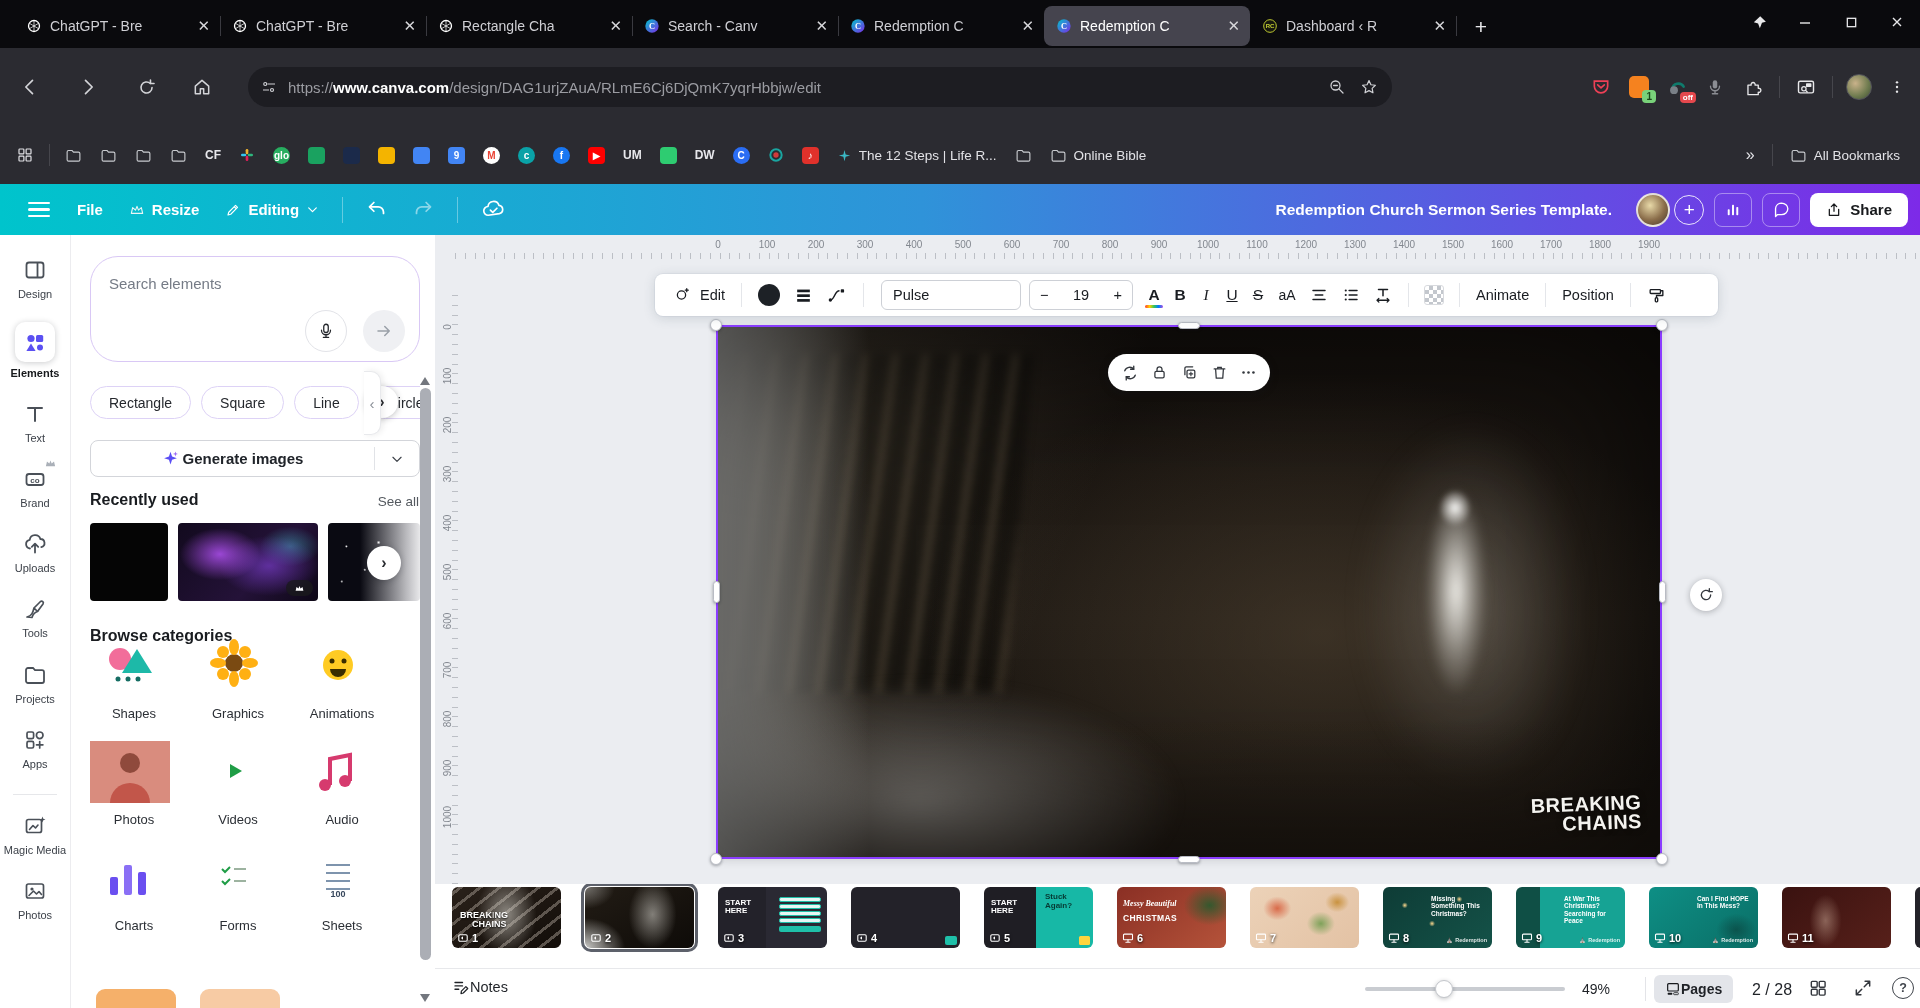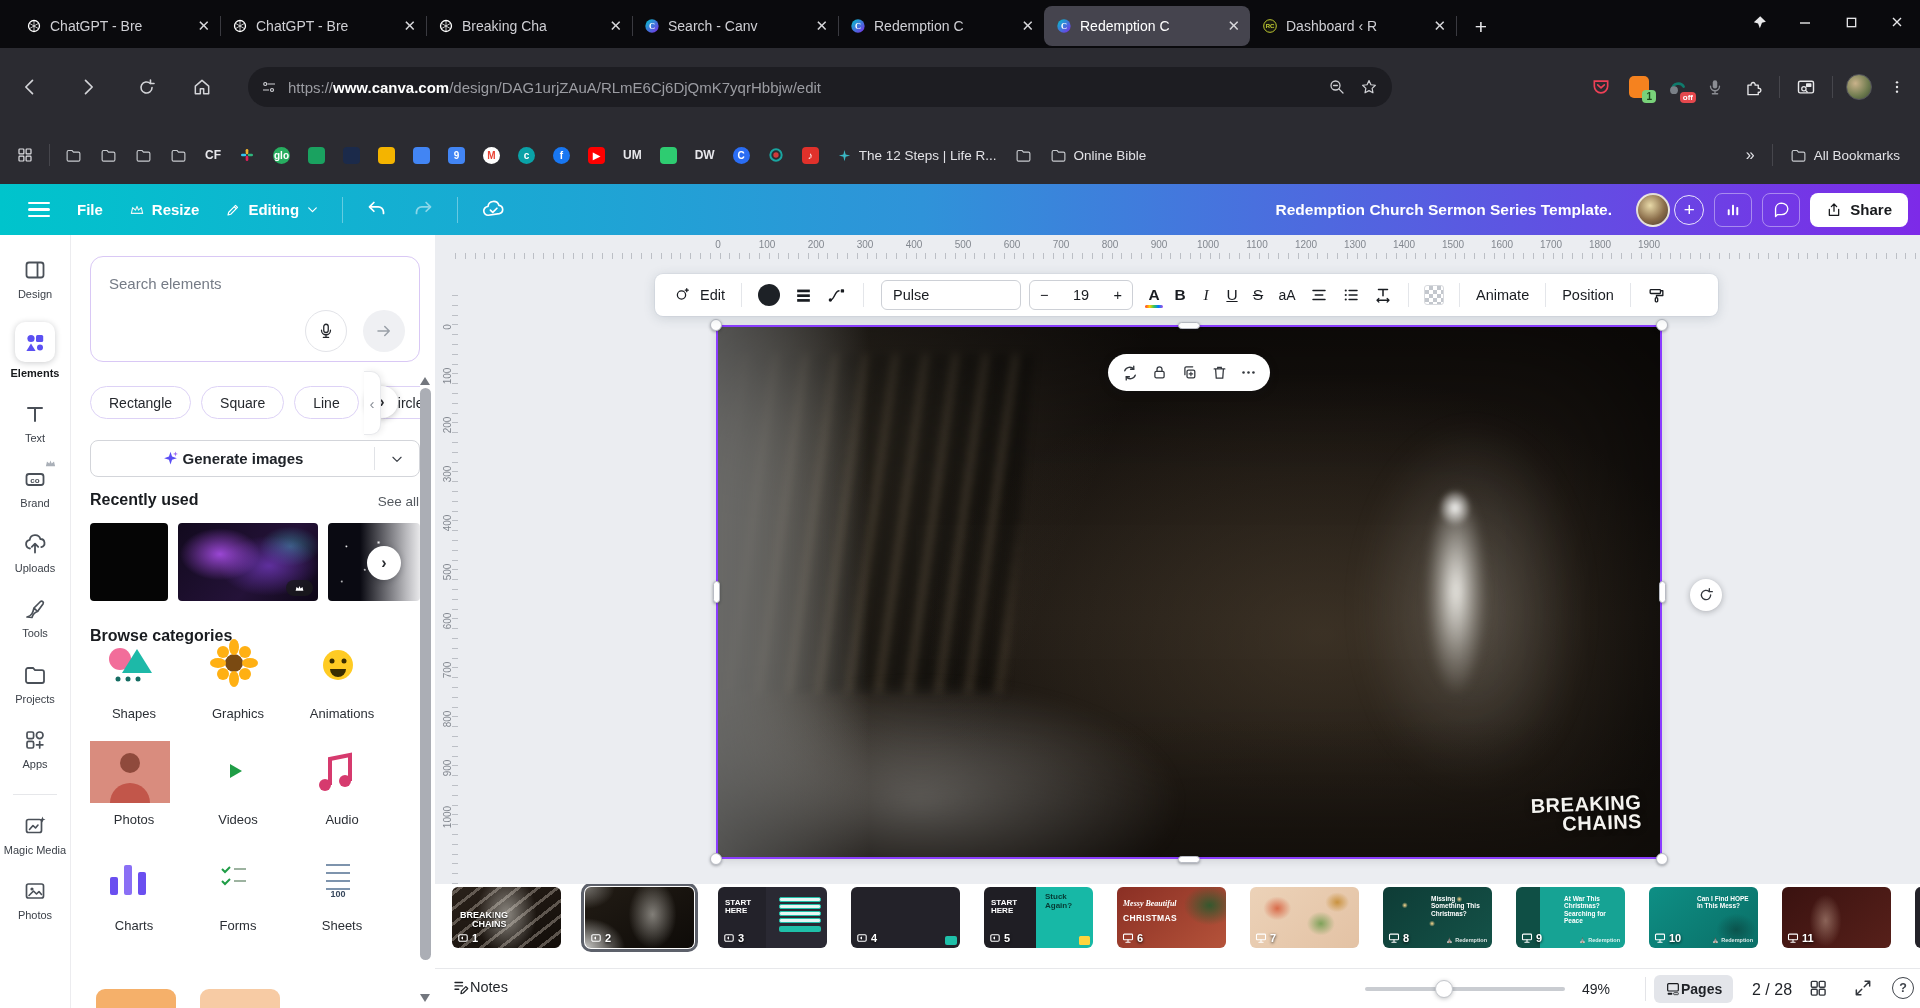--- a/index.html
+++ b/index.html
@@ -64,21 +64,21 @@
   .rail-item { width:64px; display:flex; flex-direction:column; align-items:center; gap:5px; margin-bottom:22px; color:#4a5058; }
   .rail-item .lbl { font-size:11px; color:#3c4149; text-align:center; line-height:1.1; }
   .rail-item.active .lbl { color:#17191c; font-weight:600; }
   .rail-iconbox { width:26px; height:26px; display:flex; align-items:center; justify-content:center; position:relative; }
   .rail-item.active .rail-iconbox { width:40px; height:40px; background:#fff; border-radius:10px; box-shadow:0 1px 6px rgba(20,24,31,.22); }
   .rail-div { width:44px; height:1px; background:#e6e7ea; margin:2px 0 18px; }
   .crown-mini { position:absolute; top:-9px; right:-9px; }
 
   
   .panel { position:absolute; left:71px; top:235px; width:364px; height:773px; background:#fff; }
-  .searchbox { position:absolute; left:19px; top:21px; width:330px; height:106px; border:1.5px solid #d9c8f5; border-radius:13px; background:#fff; }
+  .searchbox { position:absolute; left:19px; top:21px; width:330px; height:106px; border:1.5px solid #d9c8f5; border-radius:28px; background:#fff; }
   .searchbox .ph { position:absolute; left:18px; top:18px; font-size:15px; color:#757b86; }
   .circ-btn { position:absolute; width:42px; height:42px; border-radius:50%; display:flex; align-items:center; justify-content:center; }
   .mic-btn { right:72px; bottom:9px; border:1px solid #e2e3e8; background:#fff; color:#23262b; }
   .send-btn { right:14px; bottom:9px; background:#eff0f3; color:#9aa0a8; }
   .pill-row { position:absolute; left:19px; top:151px; width:330px; height:33px; display:flex; gap:10px; overflow:hidden; }
   .pill { height:33px; border:1px solid #ddd2f6; border-radius:17px; display:flex; align-items:center; justify-content:center; padding:0 18px; font-size:14px; color:#25282d; white-space:nowrap; flex:0 0 auto; }
   .next-circ { position:absolute; width:32px; height:32px; border-radius:50%; background:#fff; box-shadow:0 1px 6px rgba(20,24,31,.28); display:flex; align-items:center; justify-content:center; color:#2a2d31; font-size:16px; font-weight:700; }
   .gen-btn { position:absolute; left:19px; top:205px; width:330px; height:37px; border:1px solid #d3d5da; border-radius:8px; display:flex; align-items:center; background:#fff; }
   .gen-btn .gl { flex:1; display:flex; align-items:center; justify-content:center; gap:4px; font-size:15px; font-weight:600; color:#20242a; }
   .gen-btn .gd { width:1px; height:23px; background:#e1e3e7; }
@@ -198,21 +198,21 @@
           <span class="tab-close">✕</span>
           <span class="sep"></span>
         </div>
         <div class="tab">
           <span>
             <svg width="16" height="16" viewBox="0 0 24 24">
               <circle cx="12" cy="12" r="8.2" fill="none" stroke="#fff" stroke-width="2"></circle>
               <path d="M12 4 V20 M5.2 8 L18.8 16 M18.8 8 L5.2 16" stroke="#fff" stroke-width="1.1"></path>
             </svg>
           </span>
-          <span class="tab-label">Breaking Cha</span>
+          <span class="tab-label">Rectangle Cha</span>
           <span class="tab-close">✕</span>
           <span class="sep"></span>
         </div>
         <div class="tab">
           <span>
             <svg width="16" height="16" viewBox="0 0 24 24">
               <defs>
                 <linearGradient id="cg" x1="0" y1="0" x2="1" y2="1">
                   <stop offset="0" stop-color="#00c4cc"></stop>
                   <stop offset="1" stop-color="#7d2ae8"></stop>

